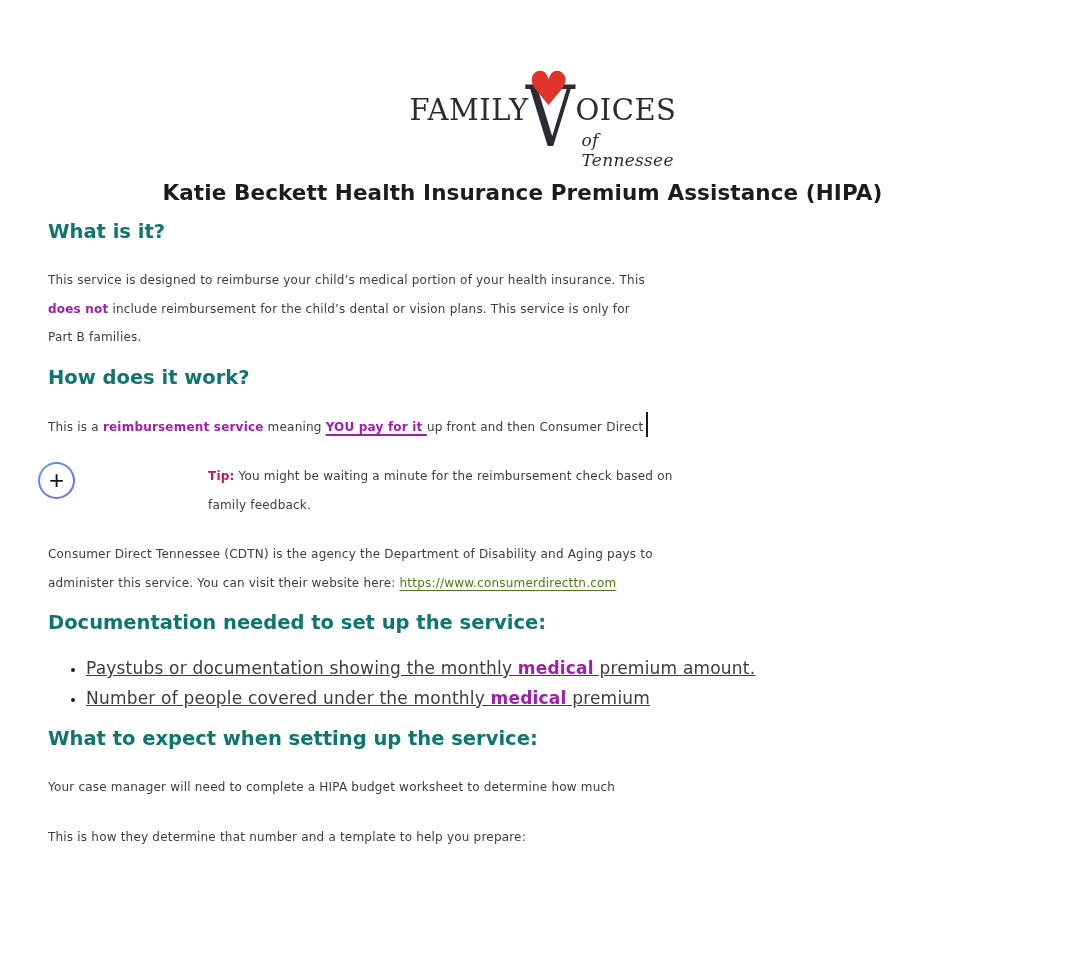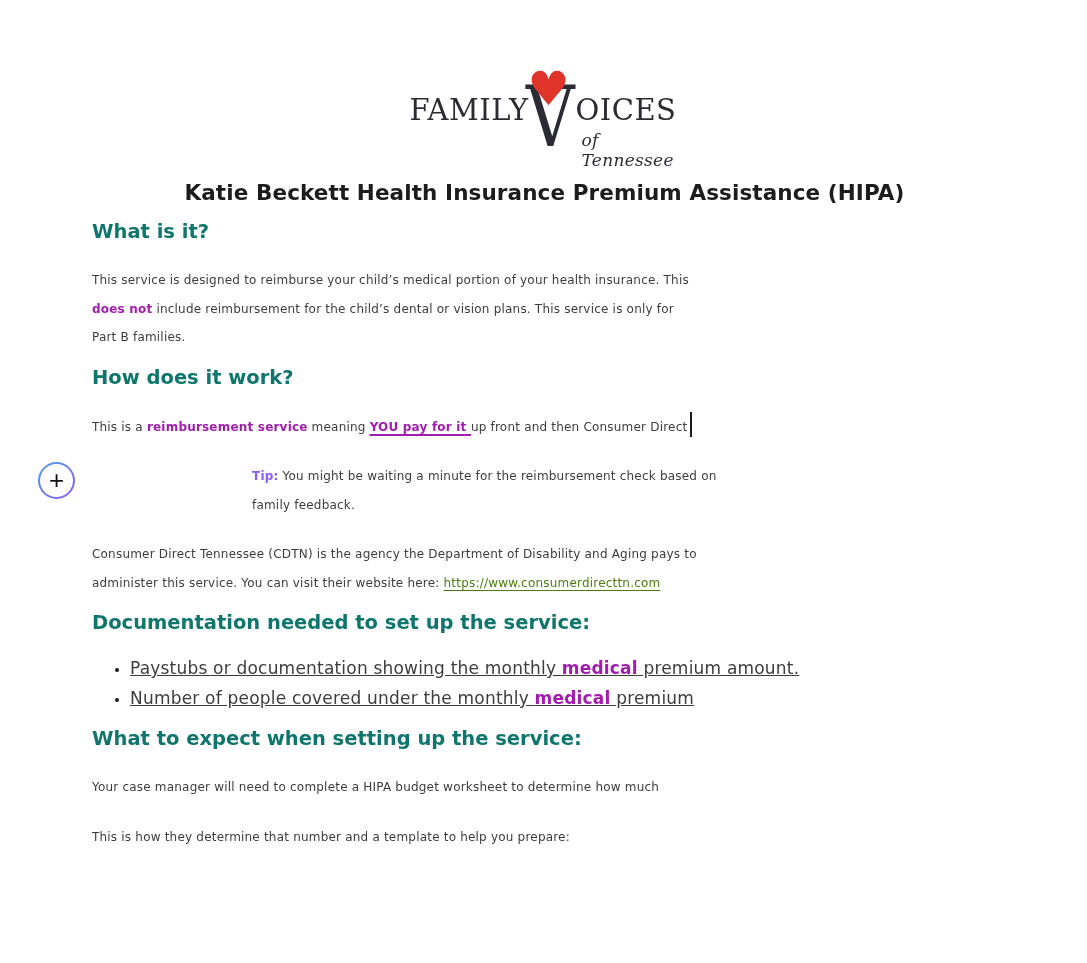--- a/index.html
+++ b/index.html
@@ -37,21 +37,21 @@
     font-size: 47px; line-height: 1;
     z-index: 2;
   }
   .logo-tagline {
     position: absolute; left: 172px; top: 46px;
     font-style: italic;
     font-size: 17px; letter-spacing: 0.3px;
   }
 
   
-  .doc { padding: 0 90px 0 92px; }
+  .doc { padding: 0 90px 0 48px; }
   h1 {
     margin: 26px 0 0;
     text-align: center;
     font-size: 21.5px; font-weight: 700;
     color: #1c1c1c;
     line-height: 26px;
     letter-spacing: 0.1px;
   }
   h2 {
     margin: 12px 0 0;
@@ -122,21 +122,21 @@
   <span class="logo-tagline">of Tennessee</span>
 </div>
 
 <div class="doc">
   <h1>Katie Beckett Health Insurance Premium Assistance (HIPA)</h1>
   <div id="doc-content">
       <h2>What is it?</h2>
       <p><span>This service is designed to reimburse your child’s medical portion of your health insurance. This</span><br><span class="b">does not</span><span> include reimbursement for the child’s dental or vision plans. This service is only for</span><br><span>Part B families.</span></p>
       <h2>How does it work?</h2>
       <p><span>This is a </span><span class="b">reimbursement service</span><span> meaning </span><span class="b u">YOU pay for it </span><span>up front and then Consumer Direct</span><span class="caret"></span><br></p>
-      <p class="indent"><span class="b" style="color: #8b5cf6;">Tip:</span><span> You might be waiting a minute for the reimbursement check based on</span><br><span>family feedback.</span></p>
+      <p class="indent"><span class="b" style="color: #be185d;">Tip:</span><span> You might be waiting a minute for the reimbursement check based on</span><br><span>family feedback.</span></p>
       <p><span>Consumer Direct Tennessee (CDTN) is the agency the Department of Disability and Aging pays to</span><br><span>administer this service. You can visit their website here: </span><a href="#" class="doc-link" style="color: #4d7c0f;">https://www.consumerdirecttn.com</a></p>
       <h2>Documentation needed to set up the service:</h2>
       <ul>
         <li><span>Paystubs or documentation showing the monthly </span><span class="b">medical</span><span> premium amount.</span></li>
         <li><span>Number of people covered under the monthly </span><span class="b">medical</span><span> premium</span></li>
       </ul>
       <h2>What to expect when setting up the service:</h2>
       <p><span>Your case manager will need to complete a HIPA budget worksheet to determine how much</span><br></p>
       <p><span>This is how they determine that number and a template to help you prepare:</span></p>
     </div>

